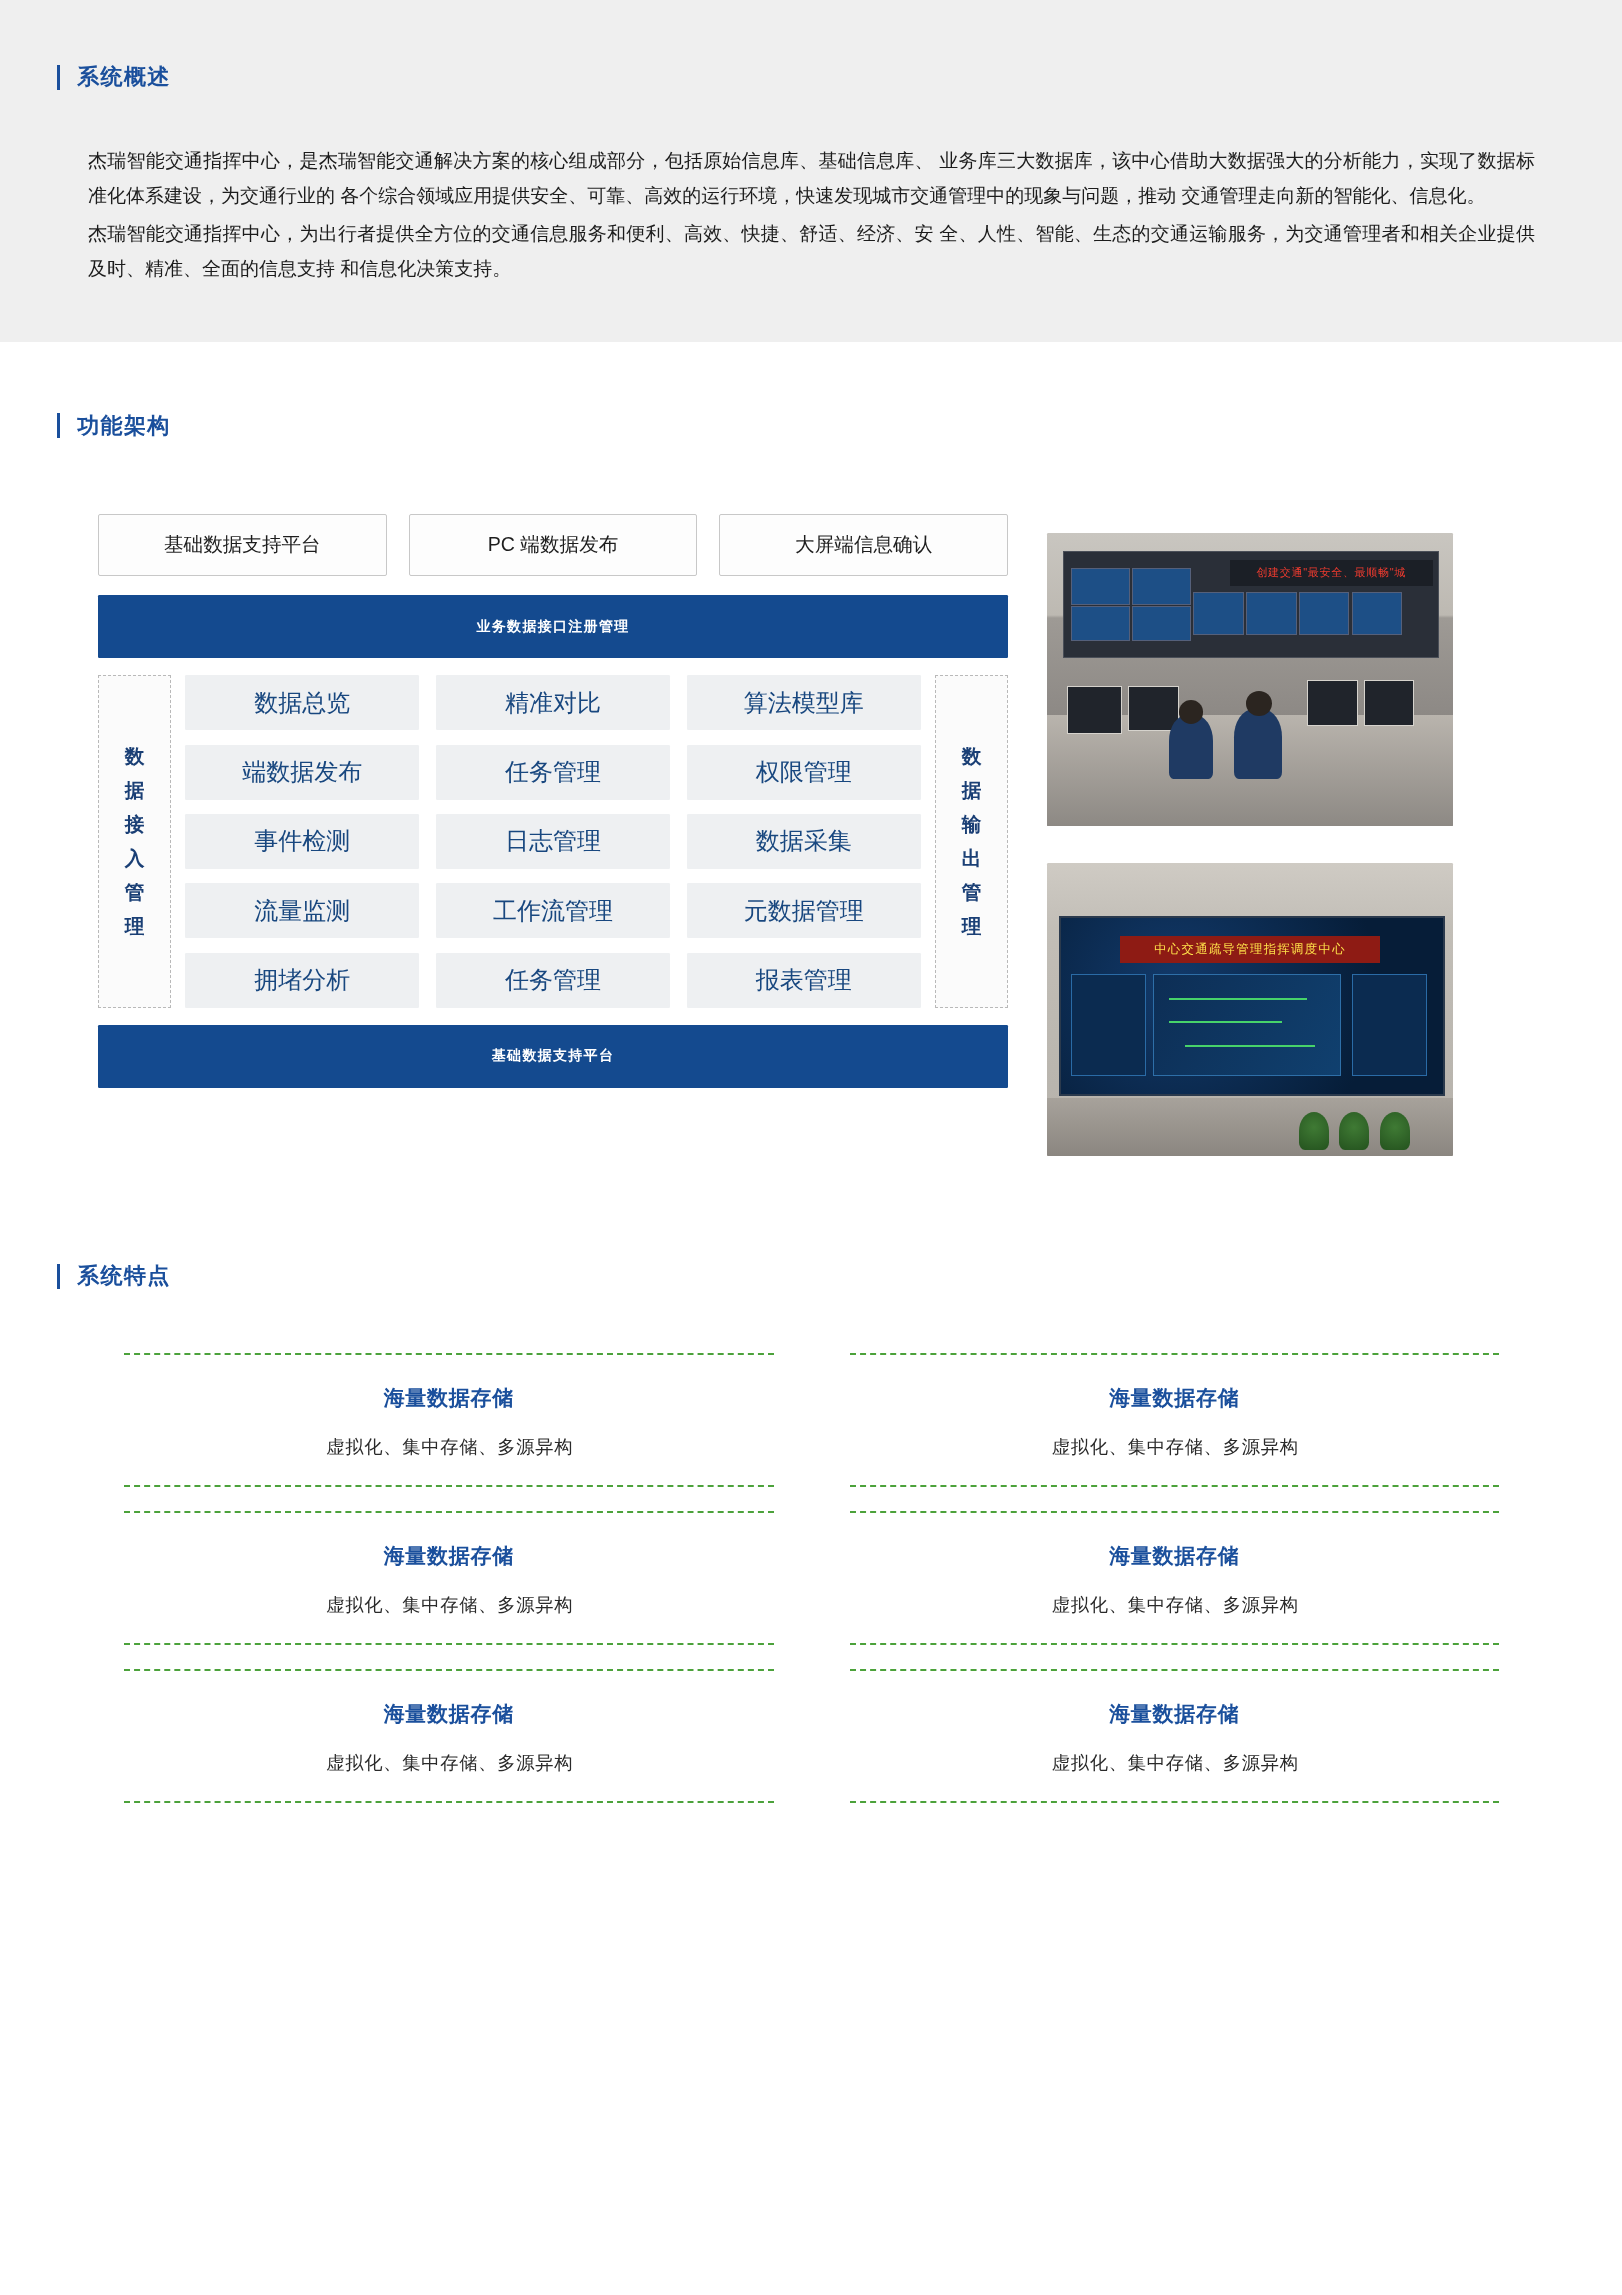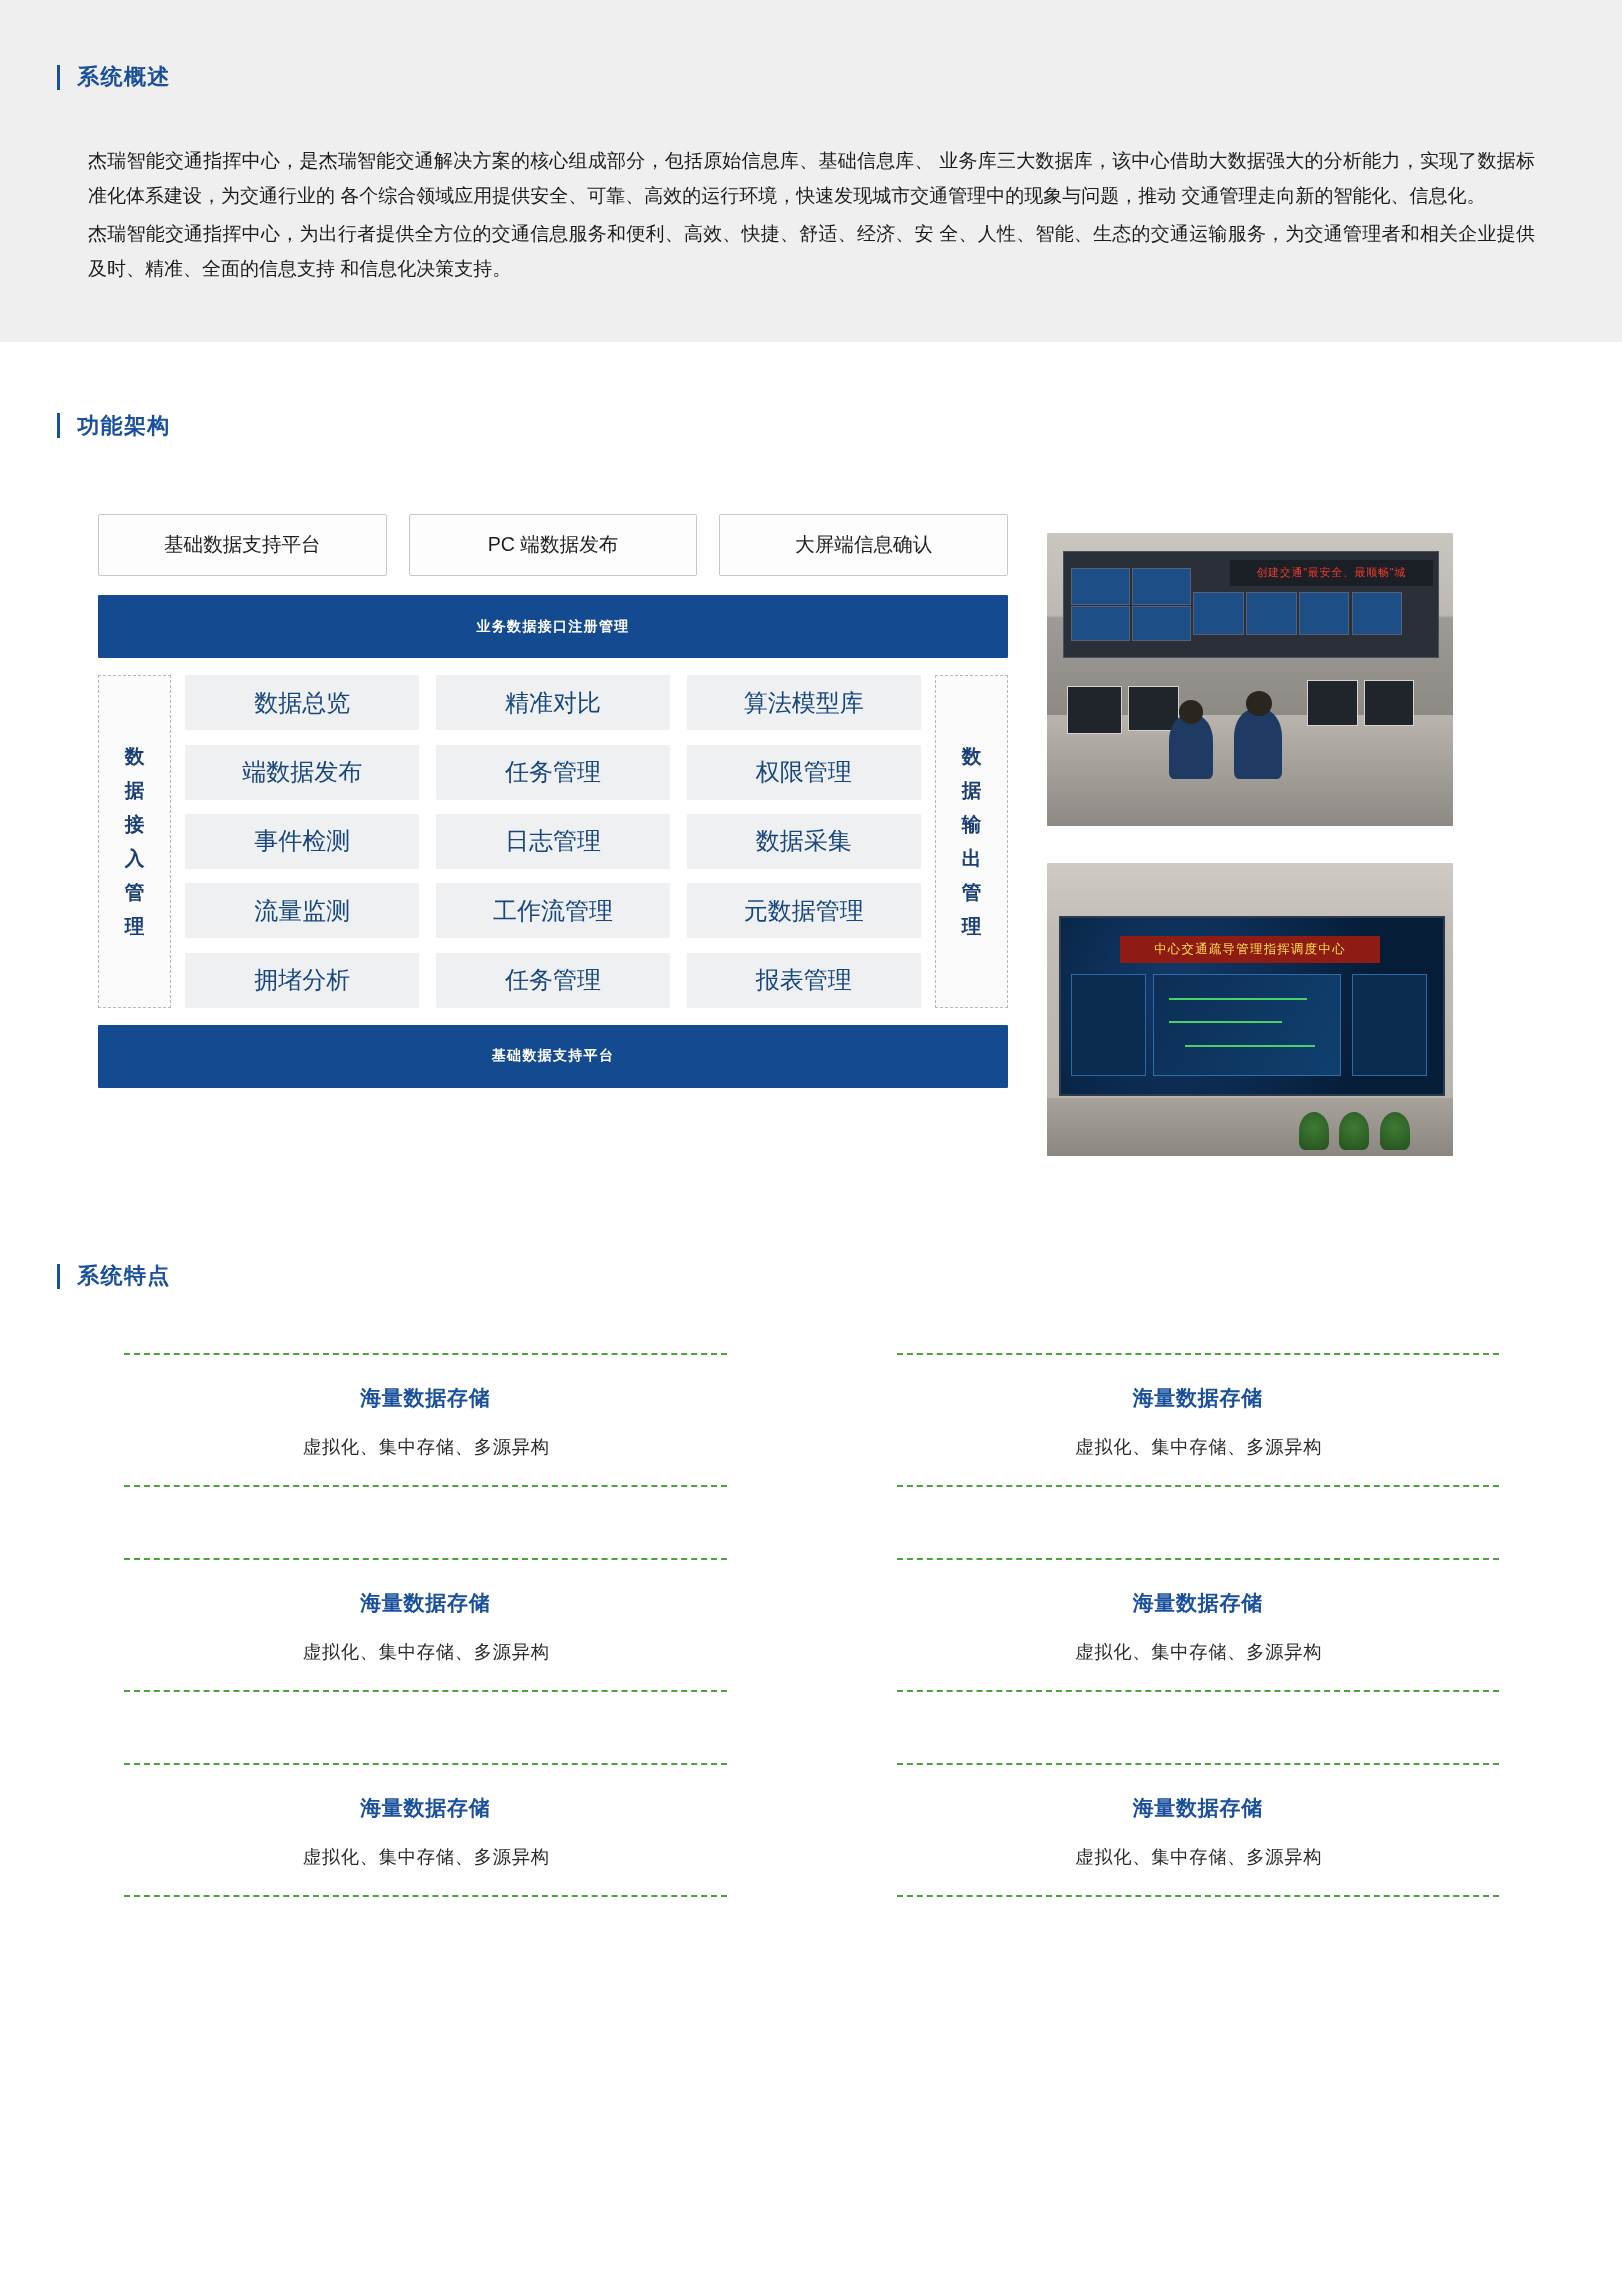--- a/index.html
+++ b/index.html
@@ -217,20 +217,21 @@
   
   .features-section {
     padding-top: 105px;
   }
   .features-grid {
     margin: 62px 98px 0 98px;
     display: grid;
     grid-template-columns: 1fr 1fr;
     column-gap: 118px;
     row-gap: 71px;
+    gap: 24px;
   }
   .feature {
     display: flex;
     flex-direction: column;
     align-items: center;
     padding: 0 26px;
   }
   .dash {
     width: 100%;
     height: 0;

